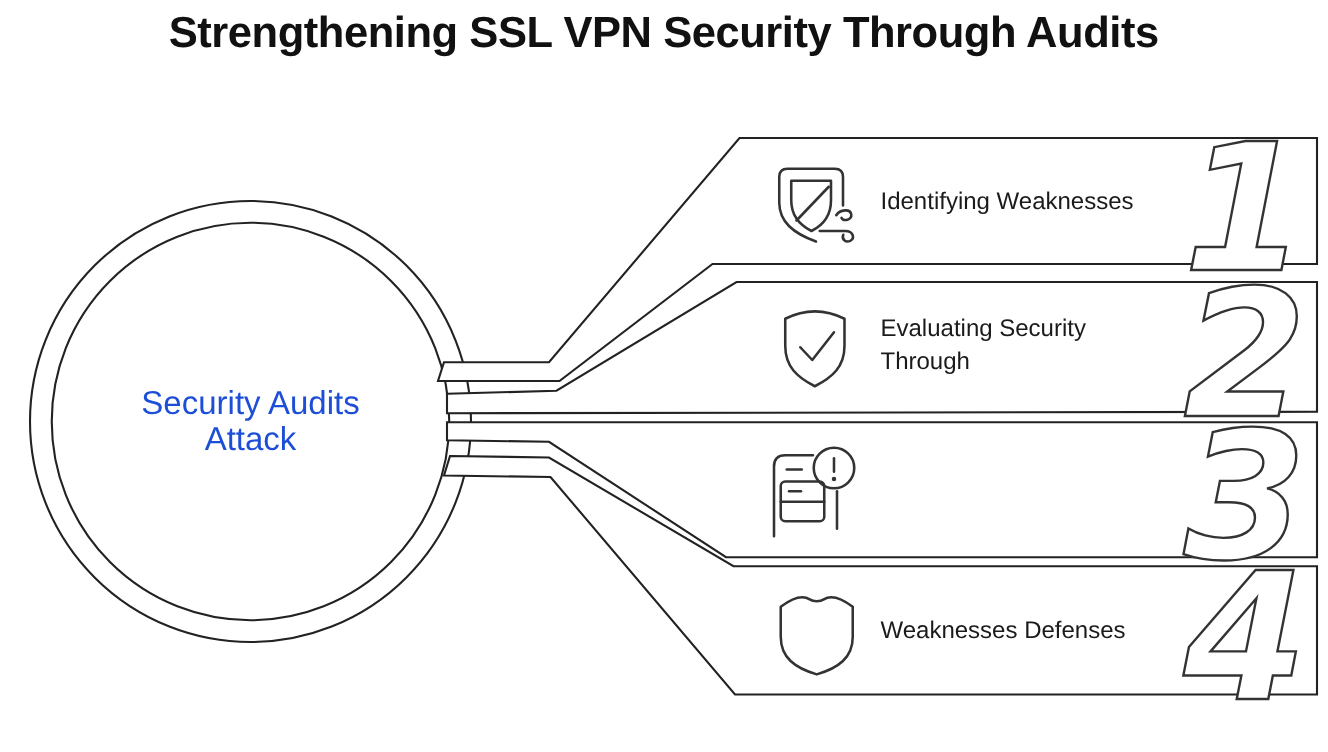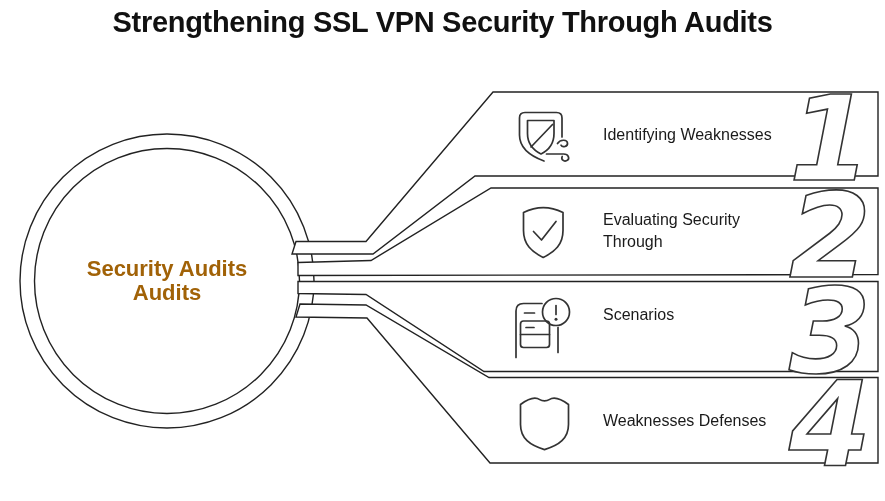--- a/index.html
+++ b/index.html
@@ -15,29 +15,29 @@
   .step-number{
     font-family:"DejaVu Sans",sans-serif;font-weight:700;font-style:italic;
     font-size:118px;fill:#fff;stroke:#333;stroke-width:1.6px;text-anchor:middle;
   }
   .title{
     position:absolute;left:0;right:0;top:6px;text-align:center;
     font-size:29px;font-weight:700;color:#111;letter-spacing:-0.3px;
   }
   .center-label{
     position:absolute;left:167px;top:281px;transform:translate(-50%,-50%);
-    text-align:center;font-size:22px;font-weight:700;line-height:24px;color:#a16207;
+    text-align:center;font-size:22px;font-weight:400;line-height:24px;color:#1d4ed8;
     white-space:nowrap;
   }
   .center-label span{display:block;}
   .item-label{
     position:absolute;left:587px;font-size:16px;line-height:22px;color:#1a1a1a;
     white-space:nowrap;
   }
-  .item-label span{display:block;margin-left:16px;}
+  .item-label span{display:block;}
   .label-1{top:124px;}
   .label-2{top:209px;}
   .label-3{top:304px;}
   .label-4{top:410px;}
 </style>
 </head>
 <body>
 
 <div class="canvas">
 
@@ -85,32 +85,31 @@
 
     <g>
       <path class="icon" d="M 520.5,404.5 C 528.5,398.5 535.5,396.8 539.8,399.6 C 542.2,401.2 546.8,401.2 549.2,399.6 C 553.5,396.8 560.5,398.5 568.5,404.5 L 568.5,424.5 C 568.5,438.5 559,445.3 544.5,449.6 C 530,445.3 520.5,438.5 520.5,424.5 Z"></path>
     </g>
   </svg>
 
   <div class="title">Strengthening SSL VPN Security Through Audits</div>
 
   <div class="center-label">
     <span>Security Audits</span>
-    <span>Audits</span>
+    <span>Attack</span>
   </div>
 
   <div class="item-label label-1">
     <span>Identifying Weaknesses</span>
     <span></span>
   </div>
   <div class="item-label label-2">
     <span>Evaluating Security</span>
     <span>Through</span>
   </div>
   <div class="item-label label-3">
-    <span>Scenarios</span>
   </div>
   <div class="item-label label-4">
     <span>Weaknesses Defenses</span>
     <span></span>
   </div>
 
 </div>
 
 </body></html>

